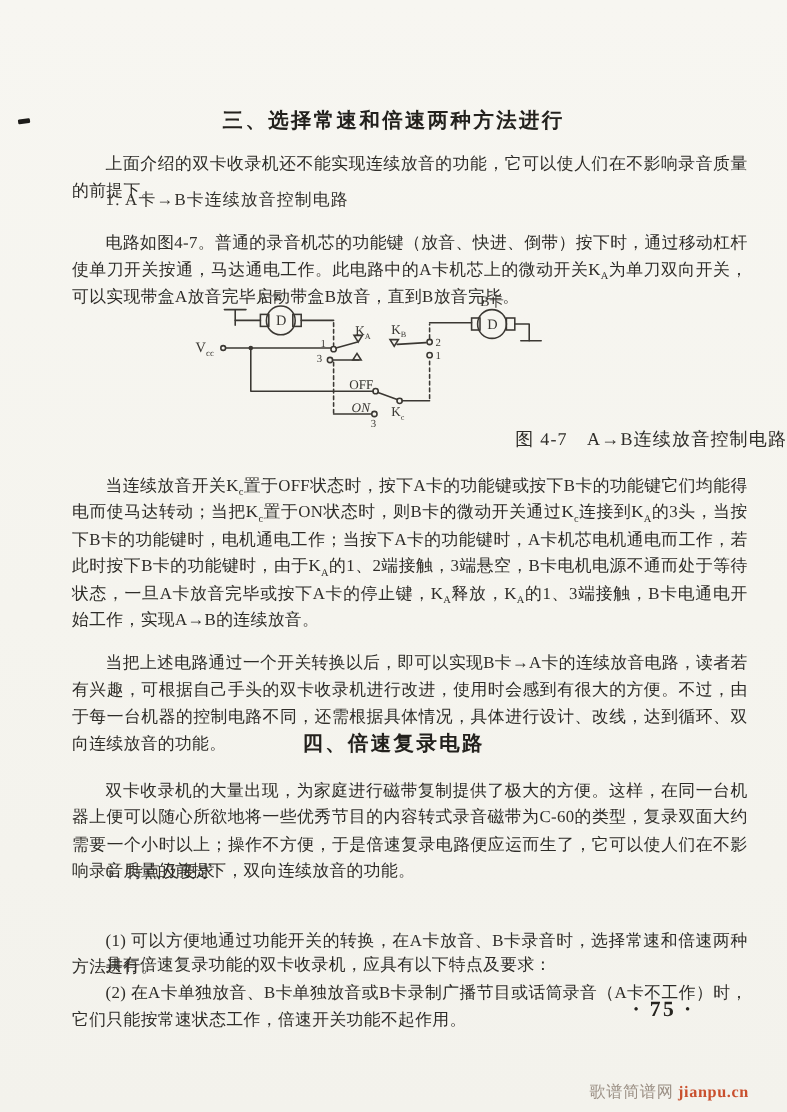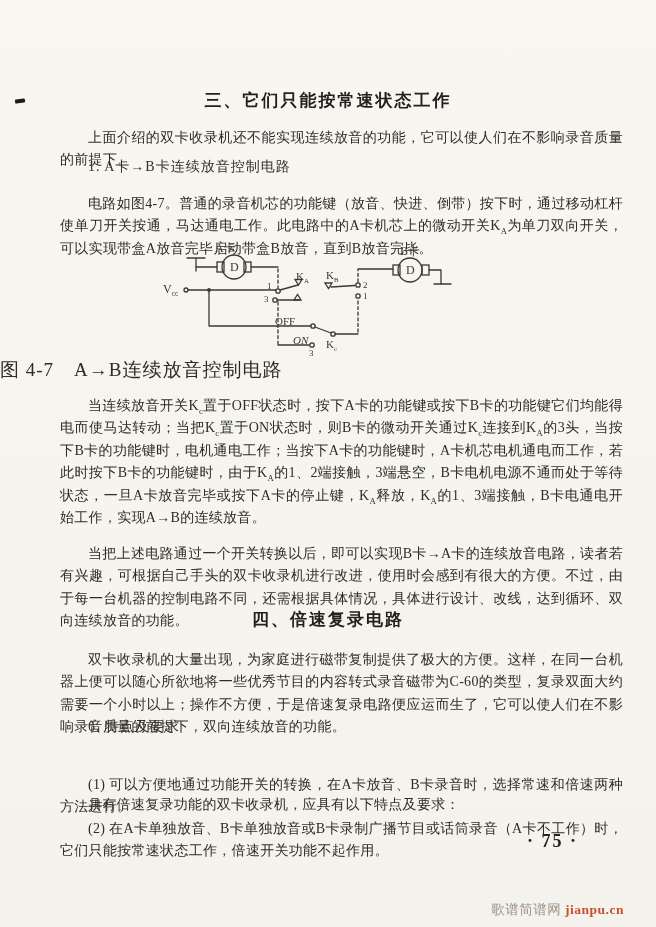--- a/index.html
+++ b/index.html
@@ -12,42 +12,42 @@
     font-size:17px;font-weight:bold;letter-spacing:2px;color:#23211d;}
   .para{position:absolute;left:60px;width:563px;font-size:14px;line-height:22.4px;
     text-align:justify;text-indent:2em;letter-spacing:.3px;}
   .sub-heading{position:absolute;left:88px;font-size:14px;letter-spacing:1px;color:#33312c;}
   .figure{position:absolute;left:163px;top:243px;width:340px;height:118px;}
   .figure svg{position:absolute;left:0;top:0;}
   .fig-label{position:absolute;font-family:"Liberation Serif","DejaVu Serif",serif;
     font-size:11px;color:#3a3833;white-space:nowrap;line-height:1;}
   .fig-label.big{font-size:12px;}
   .fig-label.tiny{font-size:9px;}
-  .fig-caption{position:absolute;top:357px;left:0;width:100%;text-align:left;
-    font-size:19px;letter-spacing:1px;color:#2e2c28;}
+  .fig-caption{position:absolute;top:357px;left:0;width:100%;text-align:right;
+    font-size:15px;letter-spacing:1px;color:#2e2c28;}
   sub{font-size:.62em;line-height:0;}
   .page-number{position:absolute;top:831px;left:527px;font-size:18px;font-weight:bold;
     letter-spacing:2px;color:#26241f;}
   .watermark{position:absolute;top:901px;right:32px;font-size:13.5px;letter-spacing:.5px;}
   .wm-cn{color:#9c9186;}
   .wm-url{color:#c9502e;font-weight:bold;}
   .scan-mark{position:absolute;left:15px;top:99px;width:10px;height:3.5px;
     background:#1d1c1a;transform:rotate(-8deg);border-radius:1px;}
   .stroke{stroke:#3b3833;fill:none;stroke-width:1.3;stroke-linecap:round;}
   .dash{stroke-dasharray:3,2.6;}
   .dot{fill:#3b3833;stroke:none;}
 </style>
 </head>
 <body>
 
 <div class="page">
 
   <div class="scan-mark"></div>
 
-  <div class="sec-title" style="top:89px;">三、它们只能按常速状态工作</div>
+  <div class="sec-title" style="top:89px;">三、选择常速和倍速两种方法进行</div>
 
   <p class="para" style="top:113px;">上面介绍的双卡收录机还不能实现连续放音的功能，它可以使人们在不影响录音质量的前提下。</p>
 
   <div class="sub-heading" style="top:158px;">1. A卡→B卡连续放音控制电路</div>
 
   <p class="para" style="top:179px;">电路如图4-7。普通的录音机芯的功能键（放音、快进、倒带）按下时，通过移动杠杆使单刀开关按通，马达通电工作。此电路中的A卡机芯上的微动开关K<sub>A</sub>为单刀双向开关，可以实现带盒A放音完毕启动带盒B放音，直到B放音完毕。</p>
 
   <div class="figure">
     <svg viewBox="0 0 340 118" width="340" height="118">
       <g class="stroke">
@@ -107,21 +107,21 @@
     <div class="fig-label big" style="left:237px;top:2px;">B卡</div>
     <div class="fig-label big" style="left:67px;top:18px;">D</div>
     <div class="fig-label big" style="left:243px;top:21px;">D</div>
     <div class="fig-label big" style="left:0px;top:40px;">V<sub>c</sub><sub>c</sub></div>
     <div class="fig-label" style="left:133px;top:28px;">K<sub>A</sub></div>
     <div class="fig-label" style="left:163px;top:27px;">K<sub>B</sub></div>
     <div class="fig-label tiny" style="left:104px;top:39px;">1</div>
     <div class="fig-label tiny" style="left:101px;top:52px;">3</div>
     <div class="fig-label tiny" style="left:200px;top:38px;">2</div>
     <div class="fig-label tiny" style="left:200px;top:49px;">1</div>
-    <div class="fig-label" style="left:112px;top:73px;">OFF</div>
+    <div class="fig-label" style="left:128px;top:73px;">OFF</div>
     <div class="fig-label" style="left:130px;top:92px;font-style:italic;">ON</div>
     <div class="fig-label" style="left:163px;top:96px;">K<sub>c</sub></div>
     <div class="fig-label tiny" style="left:146px;top:106px;">3</div>
   </div>
 
   <div class="fig-caption">图 4-7　A→B连续放音控制电路</div>
 
   <p class="para" style="top:381px;">当连续放音开关K<sub>c</sub>置于OFF状态时，按下A卡的功能键或按下B卡的功能键它们均能得电而使马达转动；当把K<sub>c</sub>置于ON状态时，则B卡的微动开关通过K<sub>c</sub>连接到K<sub>A</sub>的3头，当按下B卡的功能键时，电机通电工作；当按下A卡的功能键时，A卡机芯电机通电而工作，若此时按下B卡的功能键时，由于K<sub>A</sub>的1、2端接触，3端悬空，B卡电机电源不通而处于等待状态，一旦A卡放音完毕或按下A卡的停止键，K<sub>A</sub>释放，K<sub>A</sub>的1、3端接触，B卡电通电开始工作，实现A→B的连续放音。</p>
 
 

